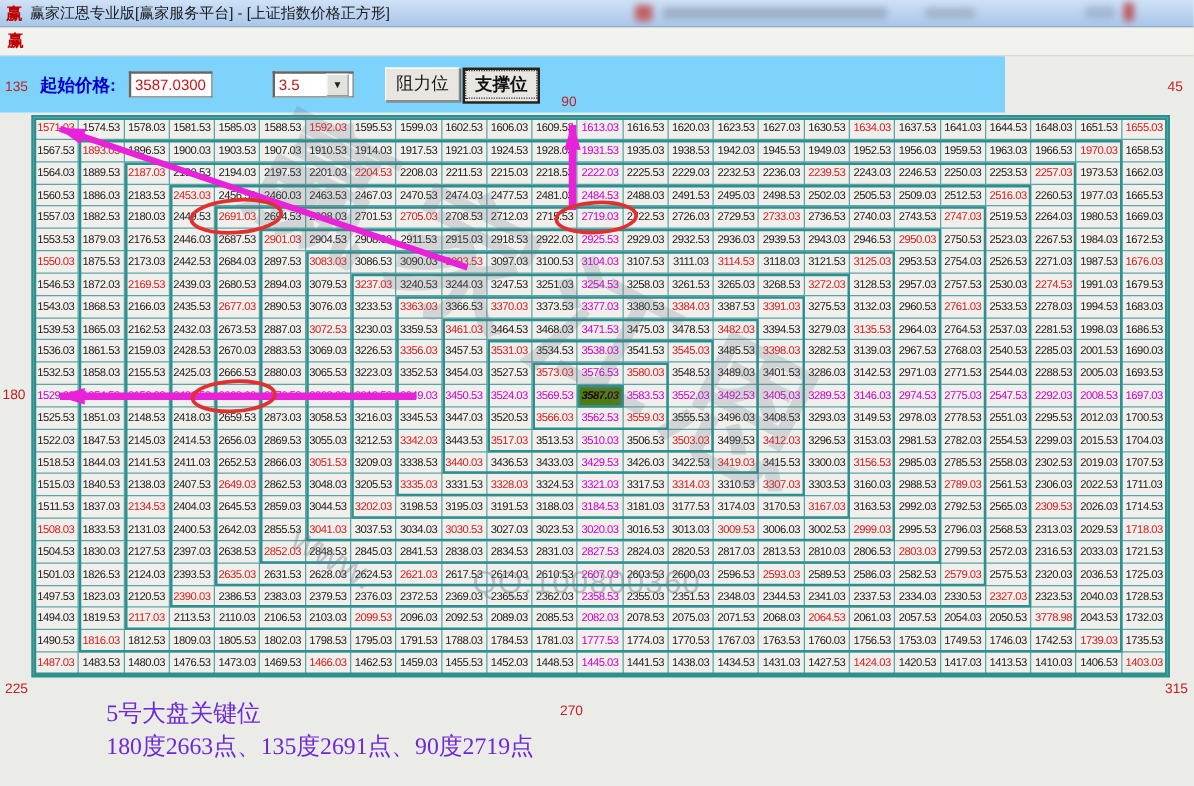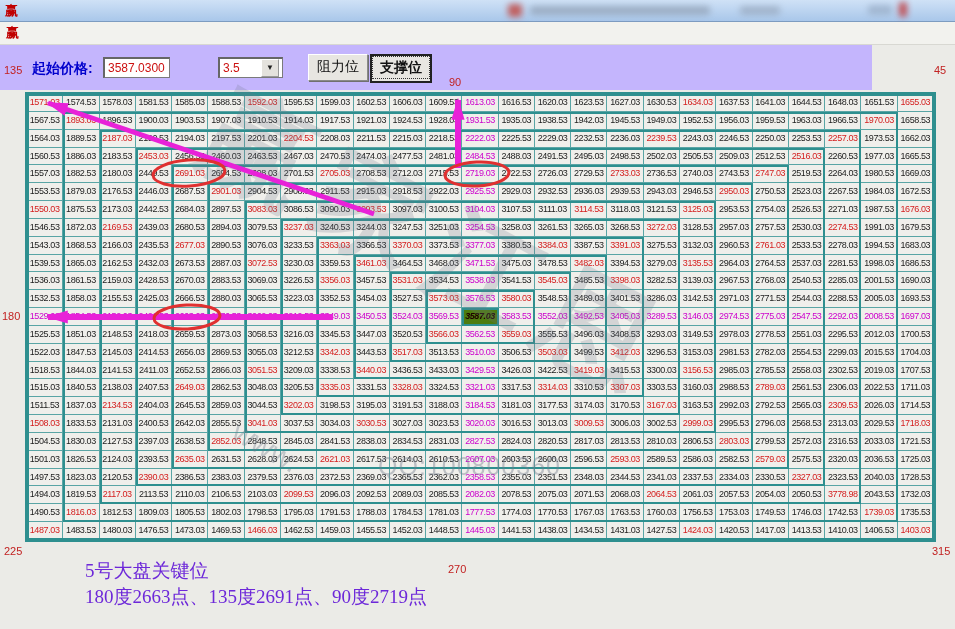--- a/index.html
+++ b/index.html
@@ -10,21 +10,21 @@
     background:linear-gradient(#cfe1f6,#a9c7ea);border-bottom:1px solid #7d9cc0;
     display:flex;align-items:center;font-size:12px;color:#1a1a1a;}
   .titlebar .logo{color:#c00000;font-weight:bold;font-size:13px;margin:0 6px 0 5px;}
   .blurblob{position:absolute;filter:blur(3px);border-radius:3px;}
   
   .menubar{position:absolute;left:0;top:22px;width:955px;height:22px;background:#f2f2ee;
     border-bottom:1px solid #d8d8d2;display:flex;align-items:center;font-size:12px;color:#111;}
   .menubar .logo{color:#c00000;font-weight:bold;font-size:13px;margin:0 8px 0 6px;}
   .menubar .mitem{padding:2px 9px;cursor:default;margin-top:41px;}
   
-  .toolbar{position:absolute;left:0;top:45px;width:872px;height:45px;background:#c4b5fd;}
+  .toolbar{position:absolute;left:0;top:45px;width:804px;height:45px;background:#7dd3fc;}
   .toollabel{position:absolute;color:#0000cc;font-weight:bold;font-size:14px;top:15px;}
   .win-input{position:absolute;top:12px;height:18px;background:#fff;border:1px solid #7a7a7a;
     border-top:2px solid #666;border-left:2px solid #666;font-size:12px;color:#cc1111;
     padding:0 3px;line-height:18px;}
   .win-select{display:flex;align-items:center;}
   .win-select .arrowbtn{margin-left:auto;width:16px;height:16px;background:#e4e2dd;
     border:1px solid #999;border-top-color:#fff;border-left-color:#fff;font-size:8px;
     display:flex;align-items:center;justify-content:center;color:#222;}
   .win-btn{position:absolute;top:9px;height:25px;width:58px;background:#e8e6e1;
     border:1px solid #8a8a8a;border-top:1px solid #fff;border-left:1px solid #fff;
@@ -53,20 +53,21 @@
   .wm-qq{left:378px;top:452px;font-size:25px;color:rgba(115,125,140,0.42);letter-spacing:1px;}
   
   .note{position:absolute;color:#6d28d9;font-size:19px;font-family:"Liberation Serif","DejaVu Serif",serif;}
   .ann{position:absolute;left:0;top:0;pointer-events:none;}
 </style>
 </head>
 <body>
 
 <div class="titlebar">
   <span class="logo">赢</span>
+  <span>赢家江恩专业版[赢家服务平台] - [上证指数价格正方形]</span>
   <div class="blurblob" style="left:508px;top:4px;width:14px;height:13px;background:#c06060;"></div>
   <div class="blurblob" style="left:530px;top:6px;width:180px;height:9px;background:#8795a8;opacity:.6;"></div>
   <div class="blurblob" style="left:740px;top:6px;width:40px;height:9px;background:#8795a8;opacity:.5;"></div>
   <div class="blurblob" style="left:868px;top:5px;width:24px;height:10px;background:#90a4bd;opacity:.6;"></div>
   <div class="blurblob" style="left:899px;top:2px;width:8px;height:15px;background:#c03030;opacity:.8;"></div>
 </div>
 
 <div class="menubar">
   <span class="logo">赢</span>
   <span class="mitem">文件</span>

